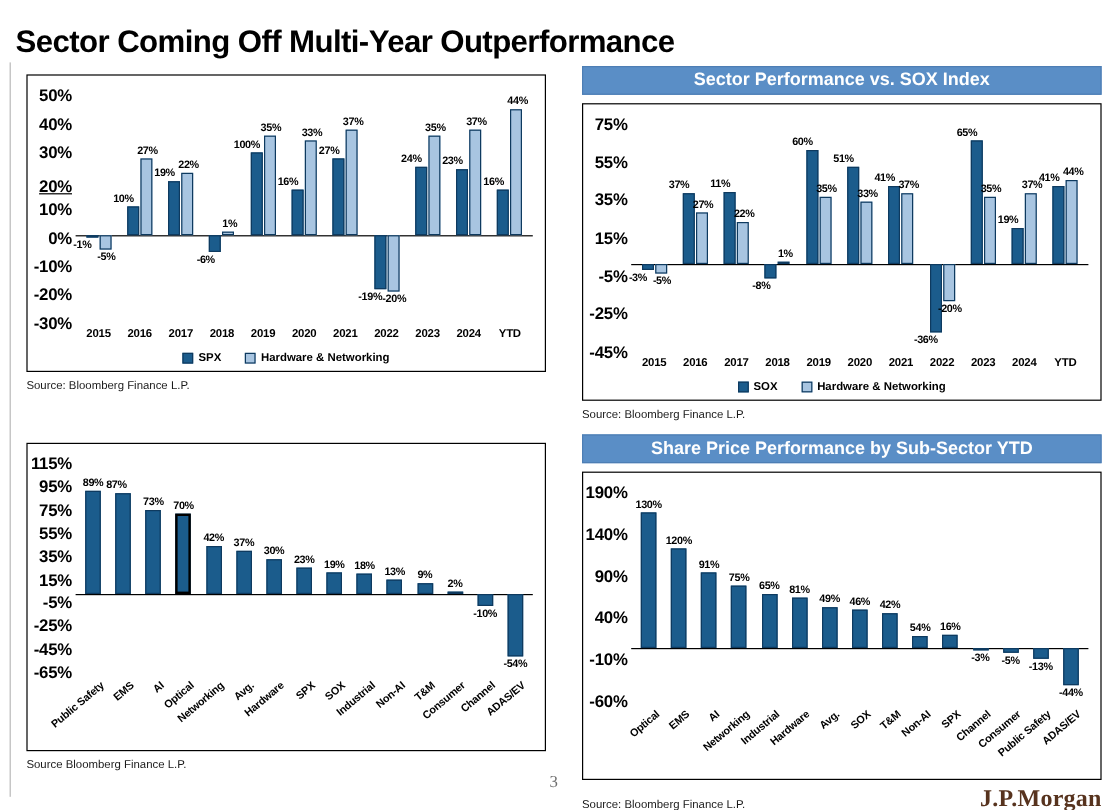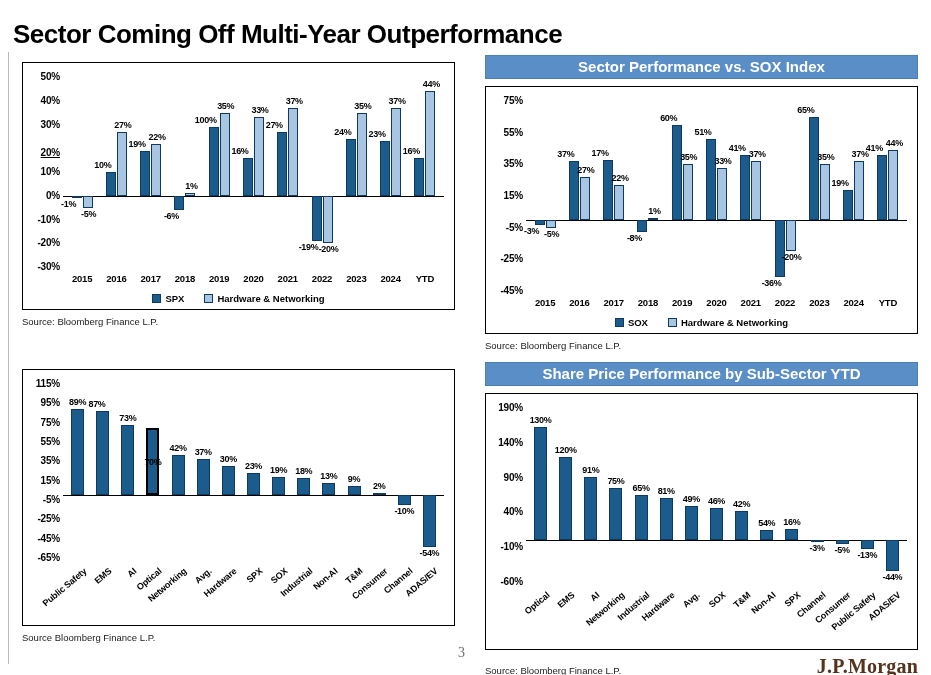--- a/index.html
+++ b/index.html
@@ -23,21 +23,21 @@
     white-space:nowrap;
   }
   .chart-box{position:relative;margin-top:7px;border:1px solid #000;background:#fff}
   .box-top{height:246px}
   .box-bottom{height:255px}
   .plot{position:absolute;left:42px;right:12px;top:14px}
   .box-top .plot{height:190px}
   .box-bottom .plot{height:174px}
   .ytick{
     position:absolute;left:-40px;width:35px;text-align:right;
-    font-size:10px;font-weight:bold;letter-spacing:-0.2px;
+    font-size:14px;font-weight:bold;letter-spacing:-0.2px;
   }
   .zeroline{position:absolute;left:-2px;right:-2px;height:1px;background:#000}
   .bar{position:absolute;box-sizing:border-box;border:1px solid #0e3a5f}
   .vlabel{
     position:absolute;font-size:9px;font-weight:bold;white-space:nowrap;
     transform:translateX(-50%);letter-spacing:-0.3px;
   }
   .xlabel{position:absolute;font-size:9.5px;font-weight:bold;text-align:center;letter-spacing:-0.2px}
   .xlabel-rot{
     position:absolute;font-size:9px;font-weight:bold;text-align:right;white-space:nowrap;
@@ -161,21 +161,21 @@
         <div class="ytick" style="top: 89px;">15%</div>
         <div class="ytick" style="top: 120.667px;">-5%</div>
         <div class="ytick" style="top: 152.333px;">-25%</div>
         <div class="ytick" style="top: 184px;">-45%</div>
         <div class="zeroline" style="top: 118.75px;"></div>
         <div class="bar" style="left: 6.63636px; width: 10px; top: 118.75px; height: 4.75px; background: rgb(27, 92, 140);"></div>
         <div class="vlabel" style="left: 3.63636px; top: 124.5px;">-3%</div>
         <div class="bar" style="left: 40.9091px; width: 10px; top: 60.1667px; height: 58.5833px; background: rgb(27, 92, 140);"></div>
         <div class="vlabel" style="left: 37.9091px; top: 48.1667px;">37%</div>
         <div class="bar" style="left: 75.1818px; width: 10px; top: 58.5833px; height: 60.1667px; background: rgb(27, 92, 140);"></div>
-        <div class="vlabel" style="left: 72.1818px; top: 46.5833px;">17%</div>
+        <div class="vlabel" style="left: 72.1818px; top: 46.5833px;">11%</div>
         <div class="bar" style="left: 109.455px; width: 10px; top: 118.75px; height: 12.6667px; background: rgb(27, 92, 140);"></div>
         <div class="vlabel" style="left: 106.455px; top: 132.417px;">-8%</div>
         <div class="bar" style="left: 143.727px; width: 10px; top: 23.75px; height: 95px; background: rgb(27, 92, 140);"></div>
         <div class="vlabel" style="left: 140.727px; top: 11.75px;">60%</div>
         <div class="bar" style="left: 178px; width: 10px; top: 38px; height: 80.75px; background: rgb(27, 92, 140);"></div>
         <div class="vlabel" style="left: 175px; top: 26px;">51%</div>
         <div class="bar" style="left: 212.273px; width: 10px; top: 53.8333px; height: 64.9167px; background: rgb(27, 92, 140);"></div>
         <div class="vlabel" style="left: 209.273px; top: 41.8333px;">41%</div>
         <div class="bar" style="left: 246.545px; width: 10px; top: 118.75px; height: 57px; background: rgb(27, 92, 140);"></div>
         <div class="vlabel" style="left: 243.545px; top: 176.75px;">-36%</div>
@@ -247,21 +247,21 @@
         <div class="ytick" style="top: 148.667px;">-45%</div>
         <div class="ytick" style="top: 168px;">-65%</div>
         <div class="zeroline" style="top: 111.167px;"></div>
         <div class="bar" style="left: 6.06667px; width: 13px; top: 25.1333px; height: 86.0333px; background: rgb(27, 92, 140);"></div>
         <div class="vlabel" style="left: 12.5667px; top: 13.1333px;">89%</div>
         <div class="bar" style="left: 31.2px; width: 13px; top: 27.0667px; height: 84.1px; background: rgb(27, 92, 140);"></div>
         <div class="vlabel" style="left: 32px; top: 15.0667px;">87%</div>
         <div class="bar" style="left: 56.3333px; width: 13px; top: 40.6px; height: 70.5667px; background: rgb(27, 92, 140);"></div>
         <div class="vlabel" style="left: 62.8333px; top: 28.6px;">73%</div>
         <div class="bar" style="left: 81.4667px; width: 13px; top: 43.5px; height: 67.6667px; background: rgb(27, 92, 140); border: 2px solid rgb(0, 0, 0);"></div>
-        <div class="vlabel" style="left: 87.9667px; top: 31.5px; margin-top: 41px;">70%</div>
+        <div class="vlabel" style="left: 87.9667px; top: 31.5px;">70%</div>
         <div class="bar" style="left: 106.6px; width: 13px; top: 70.5667px; height: 40.6px; background: rgb(27, 92, 140);"></div>
         <div class="vlabel" style="left: 113.1px; top: 58.5667px;">42%</div>
         <div class="bar" style="left: 131.733px; width: 13px; top: 75.4px; height: 35.7667px; background: rgb(27, 92, 140);"></div>
         <div class="vlabel" style="left: 138.233px; top: 63.4px;">37%</div>
         <div class="bar" style="left: 156.867px; width: 13px; top: 82.1667px; height: 29px; background: rgb(27, 92, 140);"></div>
         <div class="vlabel" style="left: 163.367px; top: 70.1667px;">30%</div>
         <div class="bar" style="left: 182px; width: 13px; top: 88.9333px; height: 22.2333px; background: rgb(27, 92, 140);"></div>
         <div class="vlabel" style="left: 188.5px; top: 76.9333px;">23%</div>
         <div class="bar" style="left: 207.133px; width: 13px; top: 92.8px; height: 18.3667px; background: rgb(27, 92, 140);"></div>
         <div class="vlabel" style="left: 213.633px; top: 80.8px;">19%</div>

